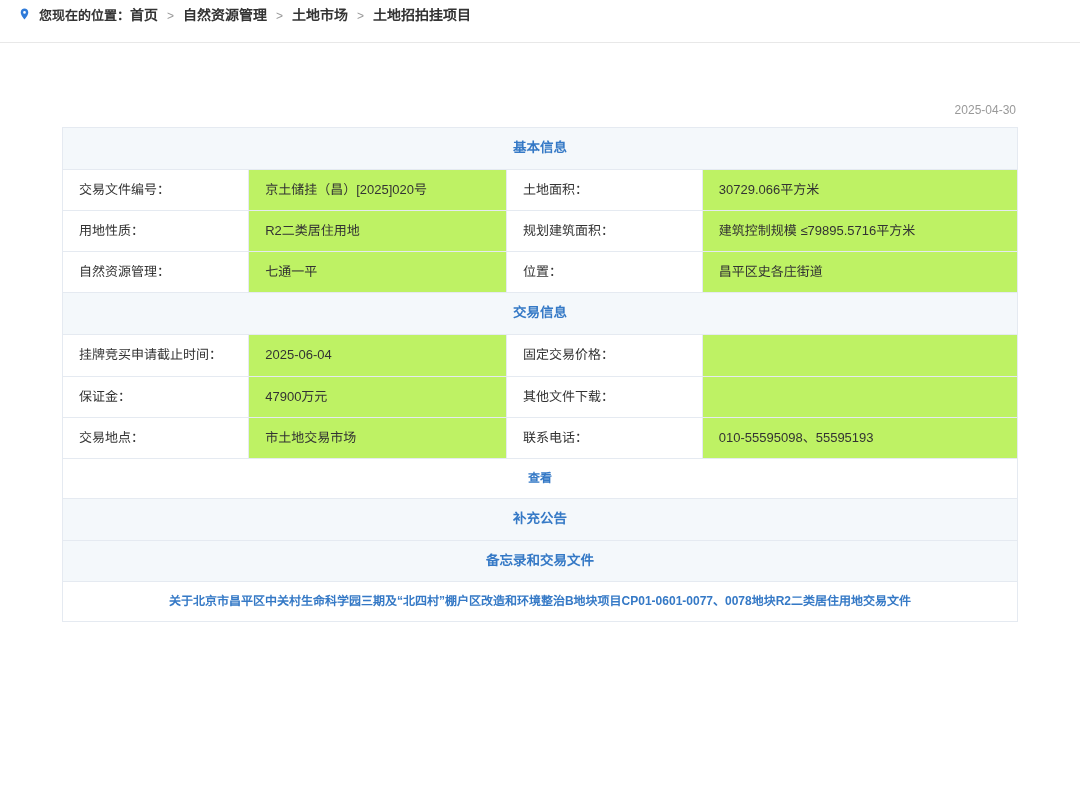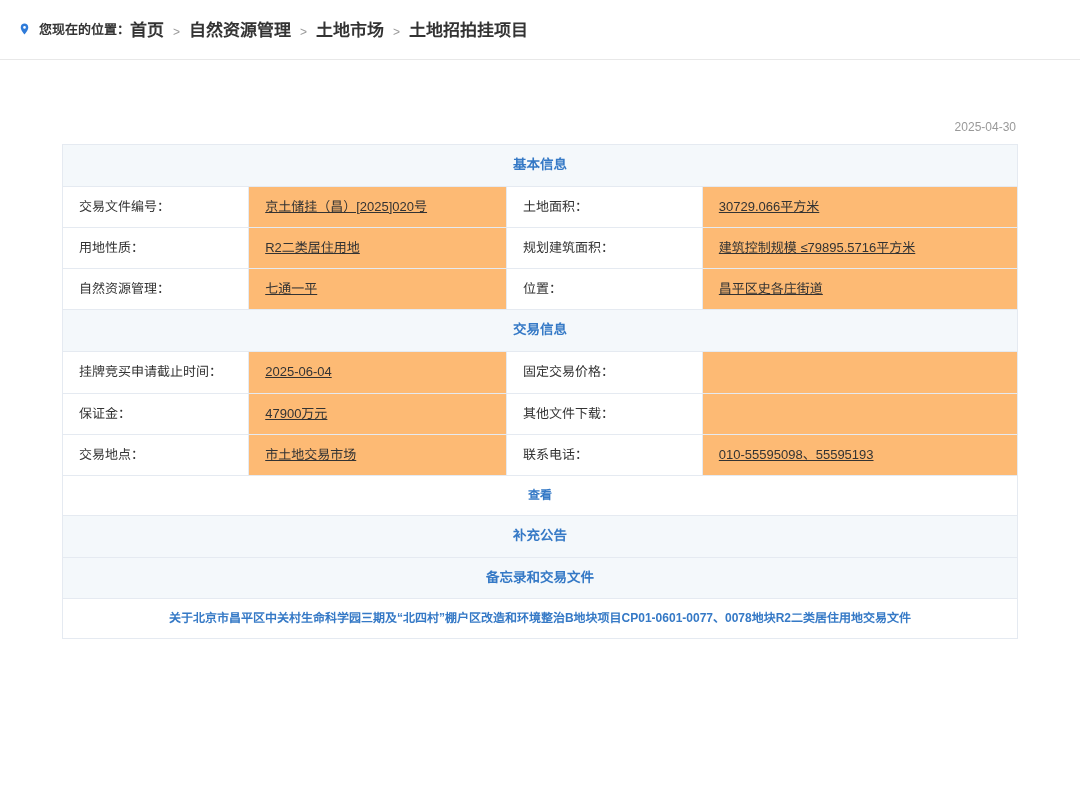--- a/index.html
+++ b/index.html
@@ -8,27 +8,27 @@
     font-family:"Liberation Sans","DejaVu Sans",sans-serif;
     color:#333;
     width:1080px;
     min-height:804px;
     overflow:hidden;
   }
   
   .topbar{
     display:flex;
     align-items:center;
-    padding:16px 18px 18px 18px;
+    padding:4px 18px 18px 18px;
     border-bottom:1px solid #e8e8e8;
     background:#fff;
   }
   .pin{ display:inline-flex; align-items:center; margin-right:8px; }
   .crumb-prefix{ font-size:13px; font-weight:bold; color:#333; }
-  .crumb{ font-size:17px; font-weight:bold; color:#333; text-decoration:none; cursor:pointer; }
+  .crumb{ font-size:14px; font-weight:bold; color:#333; text-decoration:none; cursor:pointer; }
   .sep{ font-size:12px; color:#999; margin:0 9px; font-weight:normal; }
   
   .content{ width:956px; margin:0 auto; padding-top:44px; }
   .title{
     font-size:17px;
     font-weight:bold;
     color:#333;
     text-align:center;
     line-height:1.7;
     padding:0 4px;
@@ -48,21 +48,21 @@
   }
   .info-table td{
     border:1px solid #e5eaf1;
     padding:11px 16px;
     color:#333;
     line-height:1.4;
     word-break:break-all;
     margin-left:18px;
   }
   .info-table td.lbl{ background:#fff; }
-  .info-table td.val{ background:#fdba74;text-decoration:underline; }
+  .info-table td.val{ background:#bef264; }
   .info-table td.section{
     background:#f4f8fb;
     color:#3579c6;
     text-align:center;
     font-weight:bold;
     font-size:13.5px;
   }
   .info-table td.linkrow{
     background:#fff;
     color:#3579c6;

